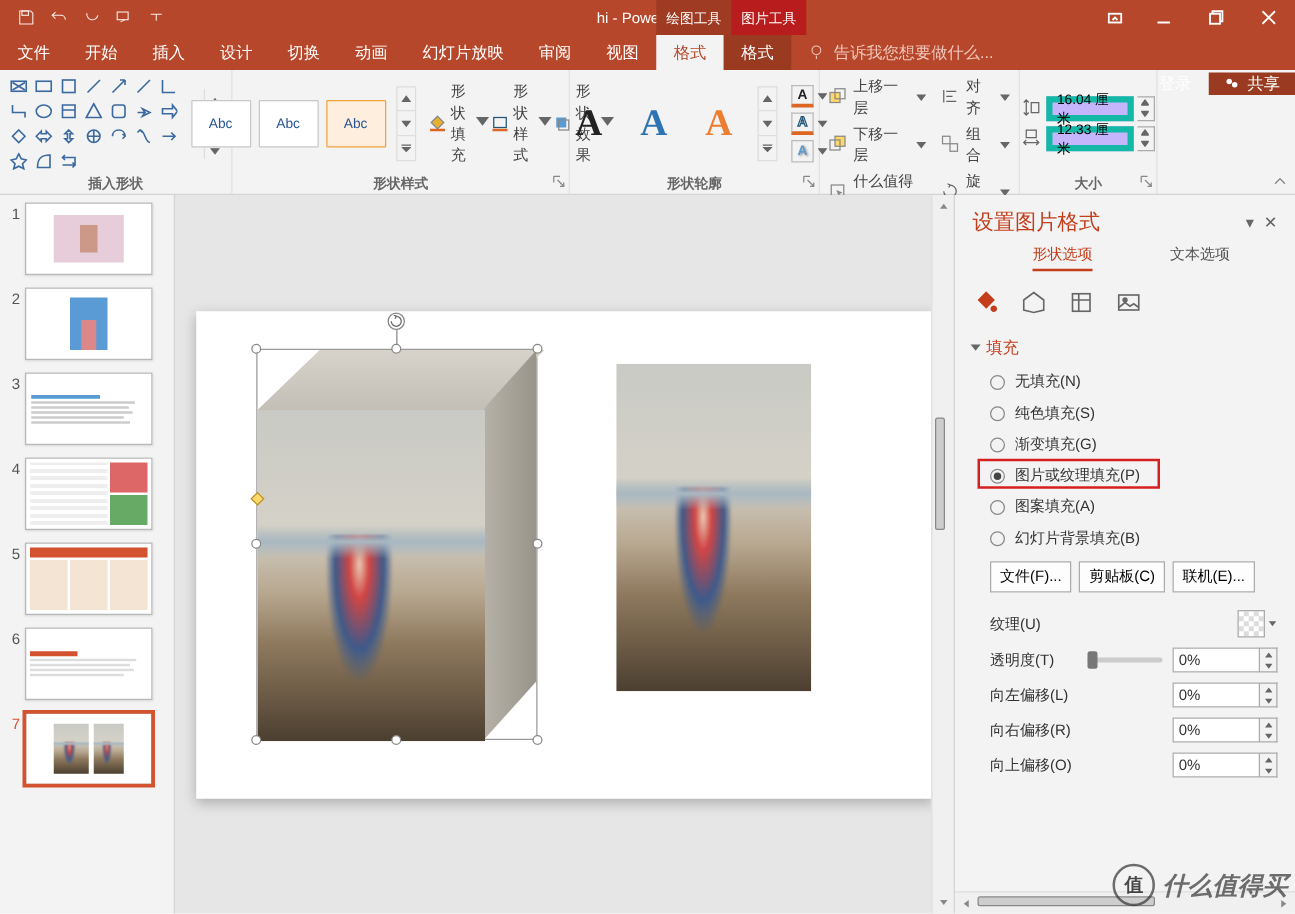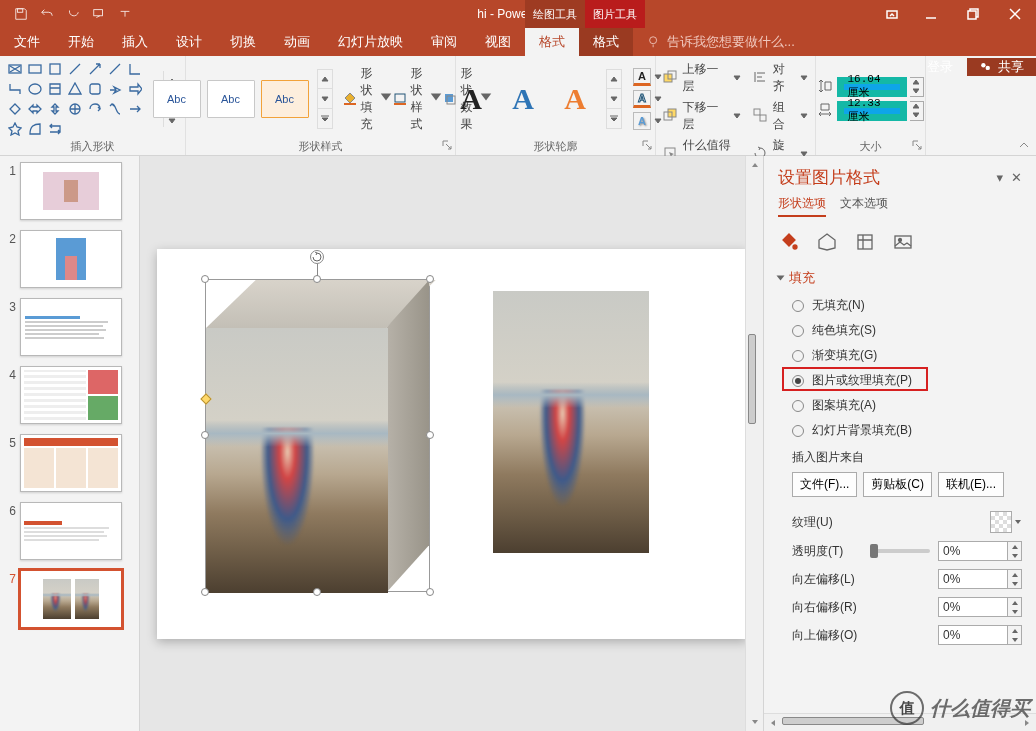--- a/index.html
+++ b/index.html
@@ -27,21 +27,21 @@
 .tellme svg{width:14px;height:14px;fill:#f0c7bd;}
 .login-area { margin-left:auto; display:flex; align-items:flex-start;margin-top:30px; }
 .login { padding:0 14px; display:flex; align-items:center; cursor:pointer; }
 .share-btn { background:#9a3a21; padding:0 12px; display:flex; align-items:center; gap:5px; cursor:pointer; }
 .share-btn svg{width:14px;height:14px;fill:#fff;}
 
 
 .ribbon { height:100px; background:#f3f3f3; border-bottom:1px solid #d4d4d4; display:flex; }
 .group { border-right:1px solid #e1e1e1; display:flex; flex-direction:column; padding:4px 6px 0; }
 .group-body { flex:1; display:flex; align-items:center; justify-content:center; }
-.group-label { height:18px; font-size:11px; color:#666; text-align:center; display:flex; align-items:center; justify-content:center; position:relative;}
+.group-label { height:18px; font-size:11px; color:#666; text-align:center; display:flex; align-items:center; justify-content:center; position:relative;font-weight:bold;}
 .group-label .dlg { position:absolute; right:-4px; width:12px; height:12px; cursor:pointer; }
 .group-label .dlg svg{width:10px;height:10px;stroke:#888;fill:none;}
 
 .shape-gallery { width:158px; display:flex; flex-wrap:wrap; gap:2px; }
 .sg-cell { width:18px; height:18px; border:1px solid transparent; display:flex; align-items:center; justify-content:center; cursor:pointer;}
 .sg-cell svg{ width:14px;height:14px;stroke:#3a6aa0;fill:none;stroke-width:1.3;}
 .sg-more { width:16px; height:56px; border-left:1px solid #ddd; display:flex; flex-direction:column; justify-content:space-around; align-items:center; margin-left:2px;}
 .sg-more div{width:10px;height:10px;cursor:pointer;}
 .sg-more svg{width:10px;height:10px;stroke:#666;fill:#666;}
 
@@ -73,21 +73,21 @@
 .arrange-col { display:flex; flex-direction:column; gap:2px; }
 .arr-cmd { display:flex; align-items:center; gap:4px; font-size:12px; color:#444; cursor:pointer; padding:1px;}
 .arr-cmd .ico{width:16px;height:16px;}
 .arr-cmd svg{width:14px;height:14px;}
 .arr-cmd .dd svg{width:8px;height:8px;stroke:#666;fill:#666;}
 
 .size-col { display:flex; flex-direction:column; gap:4px; }
 .size-row { display:flex; align-items:center; gap:3px; }
 .size-row .ico{width:16px;height:16px;}
 .size-row svg{width:14px;height:14px;stroke:#666;fill:none;}
-.size-input { width:70px; height:20px; border:7px solid #14b8a6; background:#0ea5e9; font-size:11px; padding:0 4px; display:flex; align-items:center;font-family:Liberation Mono, monospace;}
+.size-input { width:70px; height:20px; border:5px solid #14b8a6; background:#c4b5fd; font-size:11px; padding:0 4px; display:flex; align-items:center;}
 .size-spin { width:14px; height:20px; border:1px solid #ababab; border-left:none; display:flex; flex-direction:column;}
 .size-spin div{flex:1;display:flex;align-items:center;justify-content:center;cursor:pointer;}
 .size-spin svg{width:6px;height:6px;fill:#666;}
 
 
 .content { display:flex; height:calc(731px - 28px - 28px - 100px); }
 
 
 .thumbs { width:140px; background:#f3f3f3; border-right:1px solid #d4d4d4; overflow-y:auto; padding:6px 4px; }
 .thumb-row { display:flex; align-items:flex-start; gap:4px; margin-bottom:10px; }
@@ -126,21 +126,21 @@
 .photo::after{content:"";position:absolute;left:0;right:0;top:35%;height:10%;background:linear-gradient(180deg,transparent,#a8b8c2,transparent);}
 
 .flat-img{position:absolute;left:336px;top:42px;width:156px;height:262px;overflow:hidden;}
 
 
 .pane { width:273px; background:#f3f3f3; border-left:1px solid #d4d4d4; display:flex; flex-direction:column; position:relative;}
 .pane-title { padding:10px 14px 4px; font-size:17px; color:#c43e1c; display:flex; align-items:center; justify-content:space-between;}
 .pane-title .ctrls{display:flex;gap:8px;}
 .pane-title .ctrls span{cursor:pointer;color:#666;font-size:13px;}
 .pane-tabs { display:flex; gap:14px; padding:2px 14px 6px; font-size:12px;}
-.pane-tab { cursor:pointer; color:#555; padding-bottom:3px;}
+.pane-tab { cursor:pointer; color:#555; padding-bottom:3px;margin-left:48px;}
 .pane-tab.active { color:#c43e1c; border-bottom:2px solid #c43e1c;}
 .pane-icons { display:flex; gap:16px; padding:8px 14px 12px; }
 .pane-icons .pi{width:22px;height:22px;cursor:pointer;display:flex;align-items:center;justify-content:center;}
 .pane-icons .pi.active svg{stroke:#c43e1c;fill:#c43e1c;}
 .pane-icons svg{width:20px;height:20px;stroke:#666;fill:none;stroke-width:1.3;}
 
 .pane-section { padding:4px 14px; }
 .section-header { display:flex; align-items:center; gap:6px; cursor:pointer; margin-bottom:6px;}
 .section-header .tri{width:0;height:0;border-left:5px solid #666;border-top:4px solid transparent;border-bottom:4px solid transparent;transform:rotate(90deg);}
 .section-header .lbl{font-size:13px;color:#c43e1c;}
@@ -856,21 +856,20 @@
             <span class="r"></span>
             <span>图案填充(A)</span>
           </div>
       <div class="radio-row">
             <span class="r"></span>
             <span>幻灯片背景填充(B)</span>
           </div>
       <div class="radio-highlight" style="left:18px;top:102px;width:146px;height:24px;"></div>
 
       <div class="sub-section">
-        <div class="sub-label">插入图片来自</div>
         <div class="btn-row">
           <div class="pbtn">文件(F)...</div>
           <div class="pbtn">剪贴板(C)</div>
           <div class="pbtn">联机(E)...</div>
         </div>
         <div class="field-row">
           <span>纹理(U)</span>
           <div style="display:flex;align-items:center;gap:2px;">
                 <div class="tex-ico"></div>
                 <span><svg width="8" height="8" viewBox="0 0 8 8">

